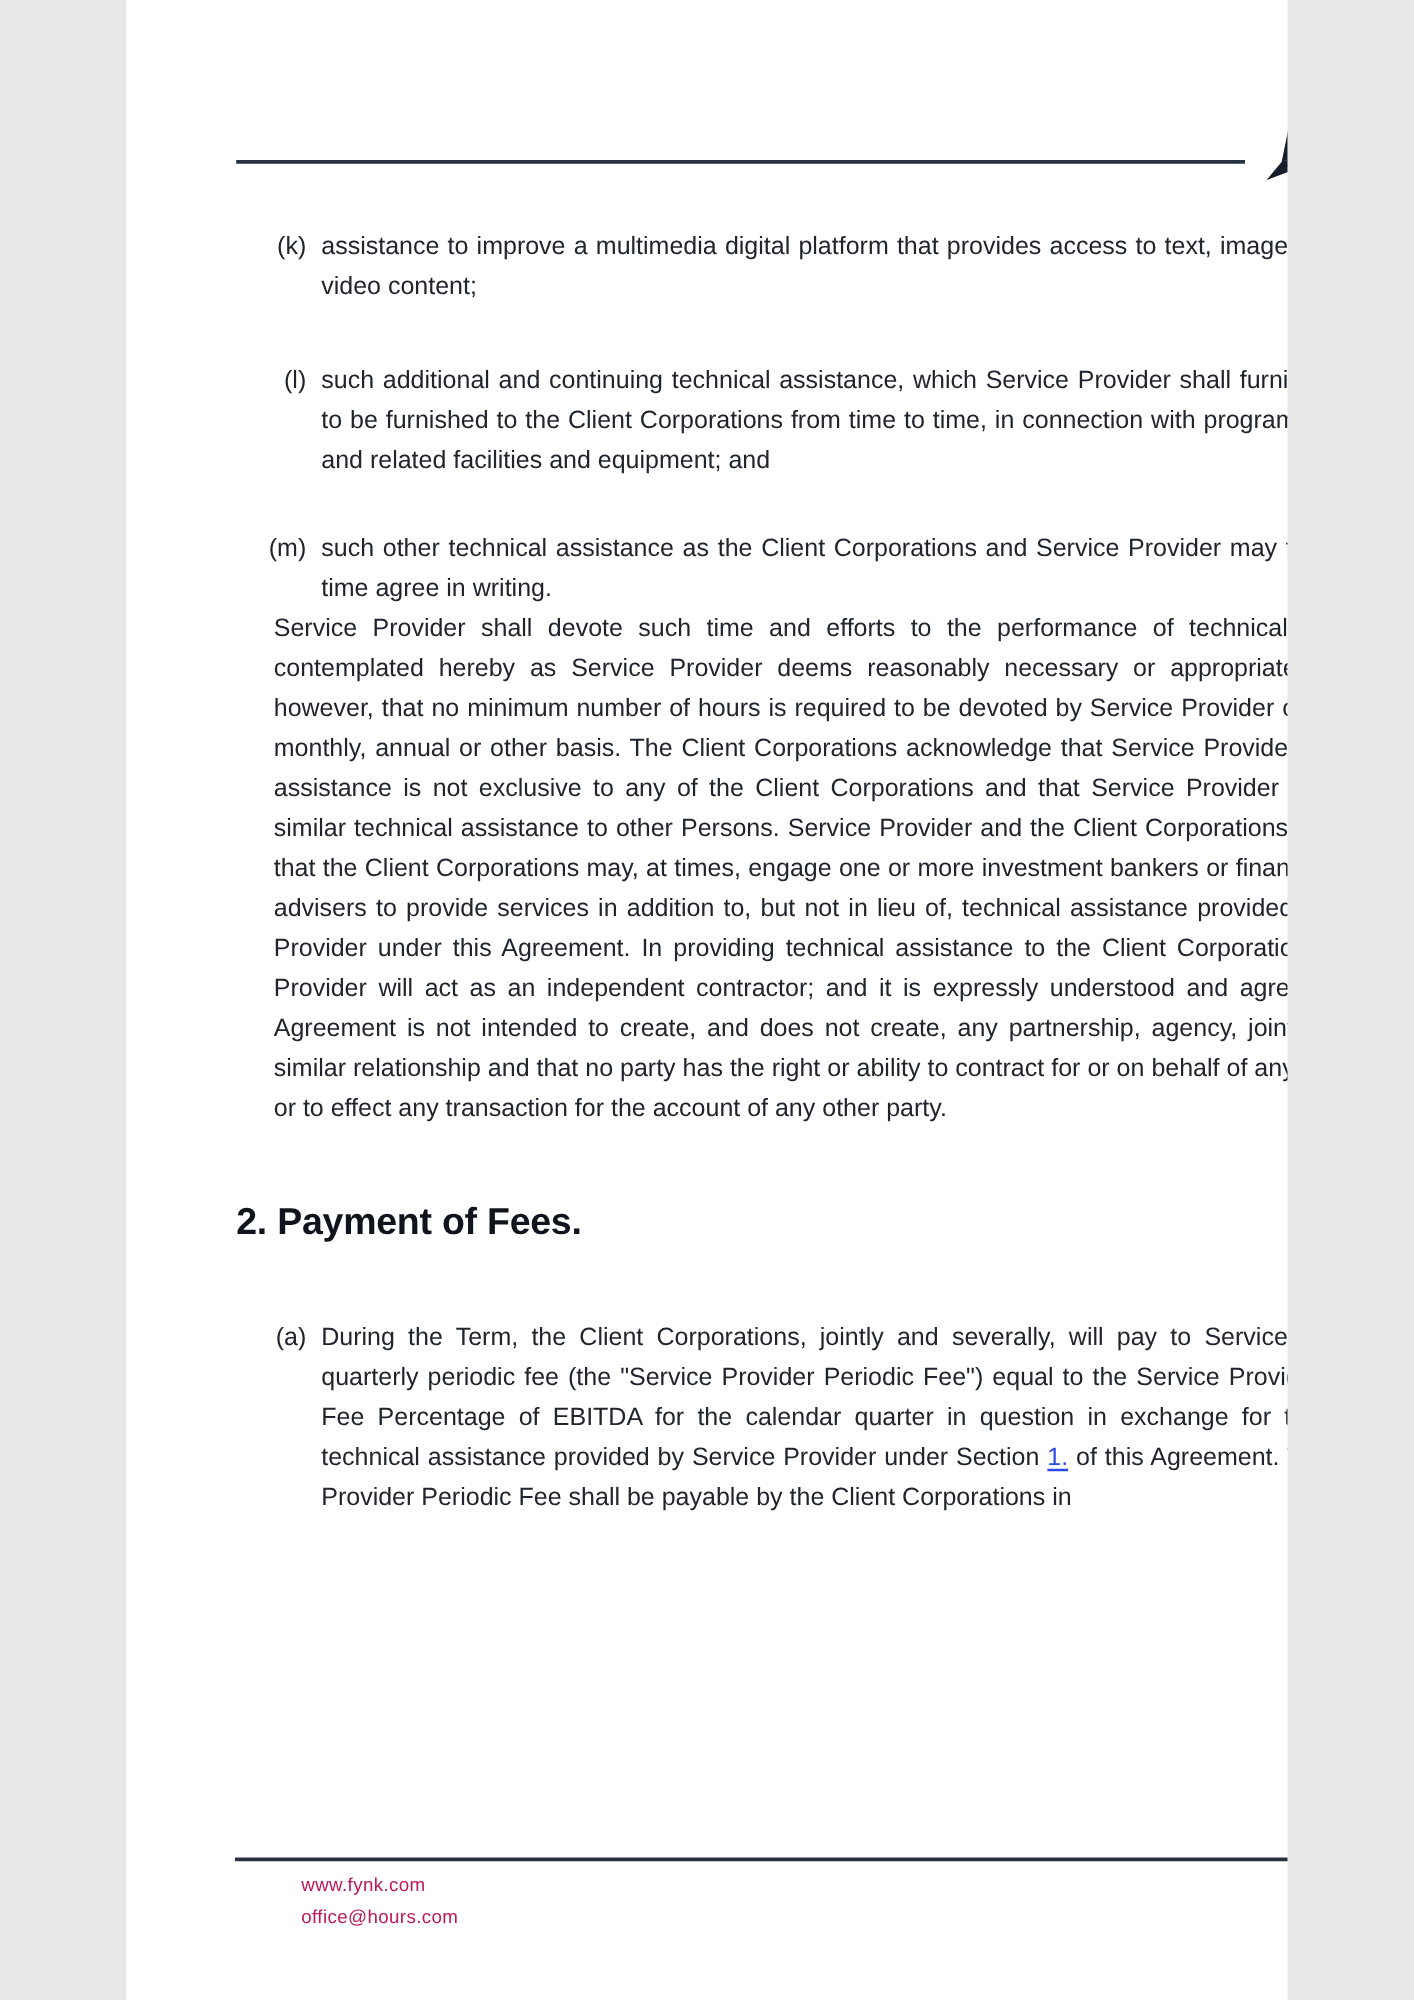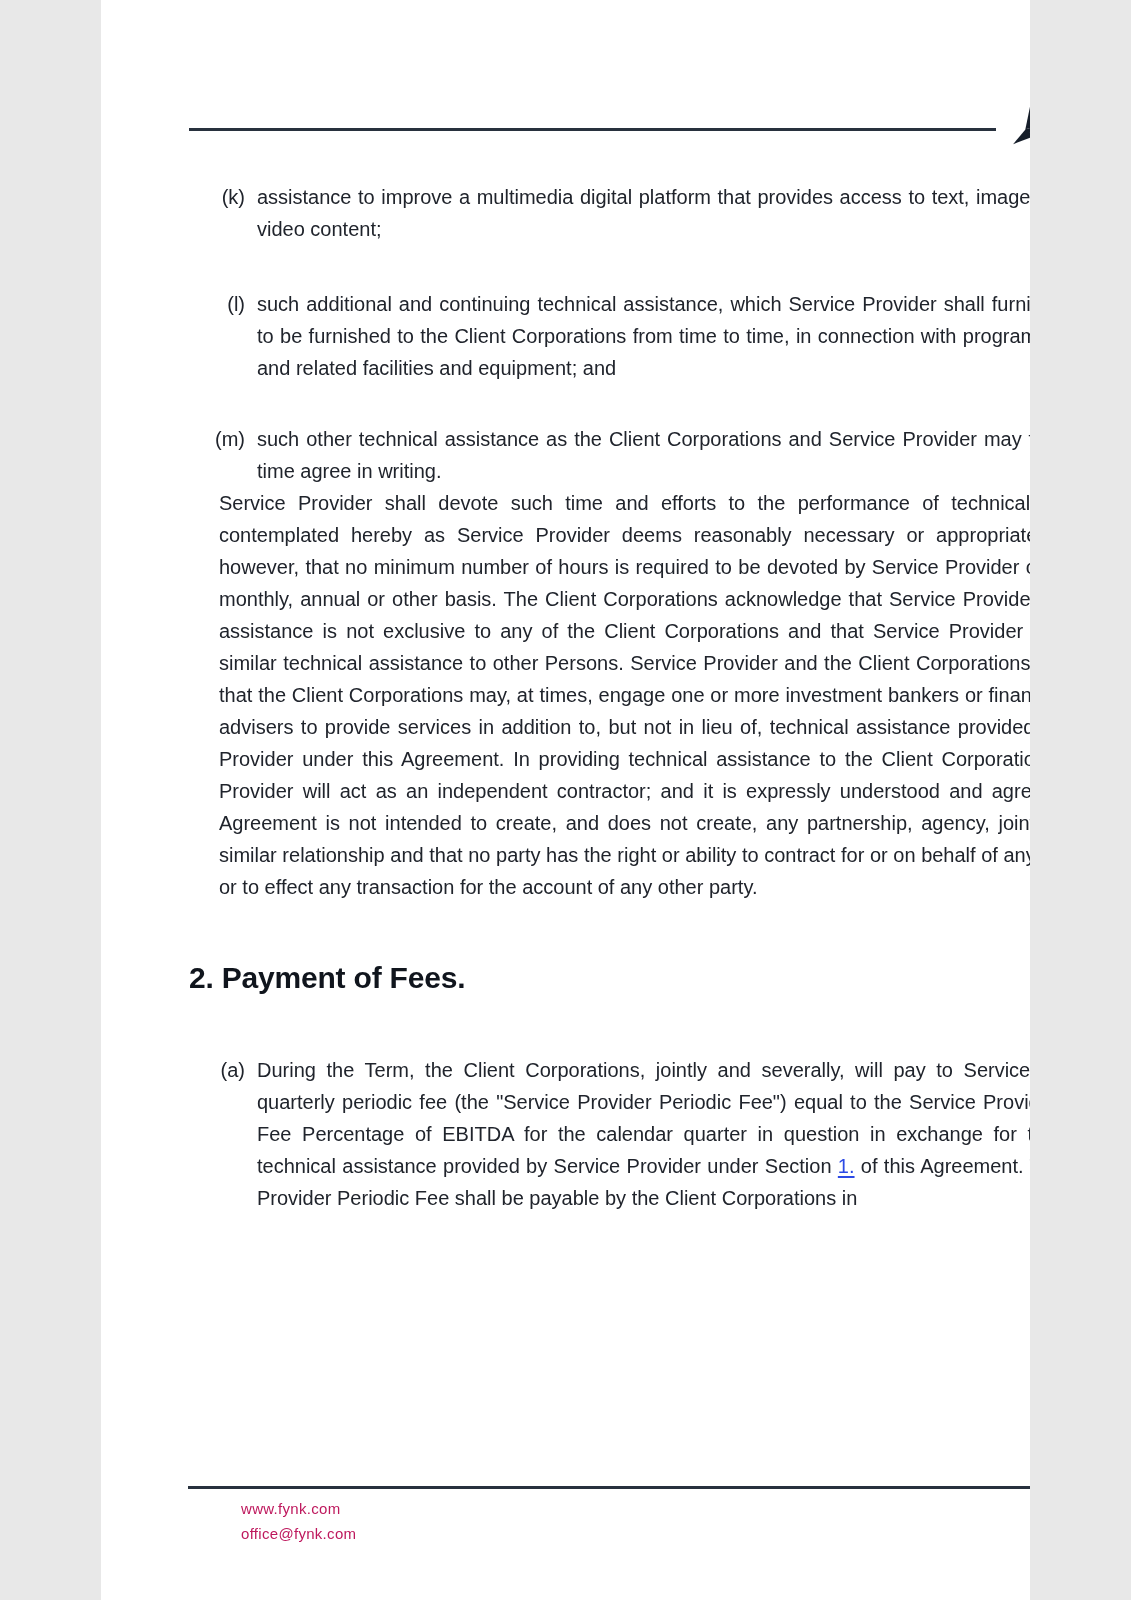--- a/index.html
+++ b/index.html
@@ -122,16 +122,16 @@
     <div class="list-item item-a">
       <span class="marker">(a)</span>
       <p class="li-text"><span>During the Term, the Client Corporations, jointly and severally, will pay to Service Provider a quarterly periodic fee (the "Service Provider Periodic Fee") equal to the Service Provider Periodic Fee Percentage of EBITDA for the calendar quarter in question in exchange for the ongoing technical assistance provided by Service Provider under Section </span><a class="link">1.</a><span> of this Agreement. The Service Provider Periodic Fee shall be payable by the Client Corporations in</span></p>
     </div>
 
   </div>
 
   <div class="footer-rule"></div>
   <div class="footer-links">
     <a>www.fynk.com</a>
-    <a>office@fynk.com</a>
+    <a>office@hours.com</a>
   </div>
 
 </div>
 
 </body></html>

